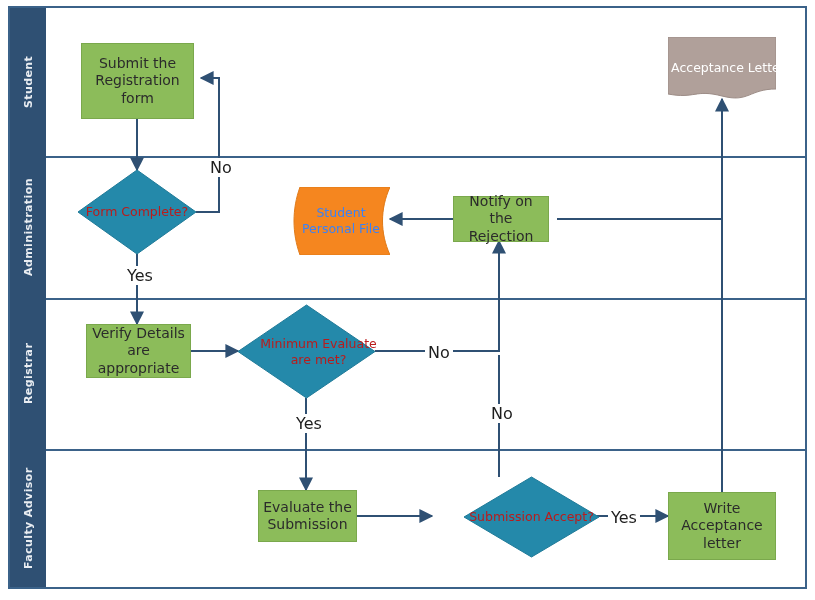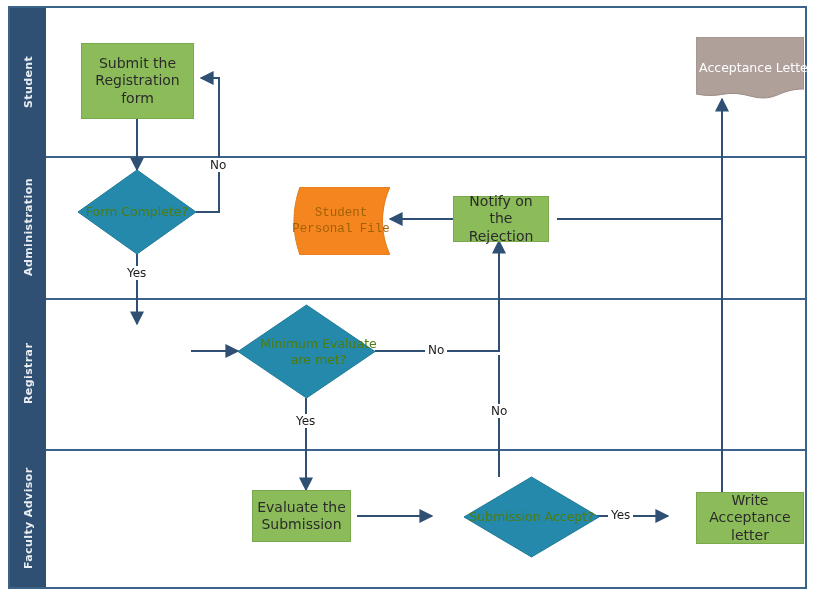--- a/index.html
+++ b/index.html
@@ -89,52 +89,52 @@
   .decision-text {
     position: absolute;
     left: 0;
     top: 0;
     width: 100%;
     height: 100%;
     display: flex;
     align-items: center;
     justify-content: center;
     text-align: center;
-    color: #4d7c0f;
+    color: #b91c1c;
     font-size: 12.5px;
     line-height: 1.25;
     pointer-events: none;
   }
   .doc-wrap { position: absolute; }
   .doc-wrap svg { position: absolute; left: 0; top: 0; }
   .doc-text {
     position: absolute;
     left: 0; top: 0;
     width: 100%; height: 100%;
     display: flex;
     align-items: center;
     justify-content: center;
     text-align: center;
     font-size: 12.5px;
     line-height: 1.3;
     pointer-events: none;
   }
-  .doc-text.dark { color: #a16207; font-family: Liberation Mono, monospace; }
+  .doc-text.dark { color: #3b82f6; }
   .doc-text.light { color: #ffffff; }
 
   
   #connectors {
     position: absolute;
     left: 0; top: 0;
     width: 815px; height: 600px;
     pointer-events: none;
   }
   .edge-label {
     position: absolute;
-    font-size: 12px;
+    font-size: 16px;
     color: #1d1d1d;
     background: #ffffff;
     padding: 0 3px;
     white-space: nowrap;
   }
 </style>
 </head>
 <body>
 
 <div id="stage">
@@ -181,21 +181,21 @@
       <path d="M 722 492 L 722 99" marker-end="url(#arrow)"></path>
 
       <path d="M 722 219 L 557 219"></path>
 
       <path d="M 453 219 L 390 219" marker-end="url(#arrow)"></path>
     </g>
   </svg>
 
   <div class="node proc" style="left:81px;top:43px;width:113px;height:76px;">Submit the Registration form</div>
 
-  <div class="doc-wrap" style="left:696px;top:37px;width:120px;height:63px;">
+  <div class="doc-wrap" style="left:668px;top:37px;width:120px;height:63px;">
     <svg width="108" height="63" viewBox="0 0 108 63">
       <path d="M 0 0 L 108 0 L 108 52
                C 81 52, 81 66, 54 59
                C 27 52, 27 62, 0 57 Z" fill="#b0a09a" stroke="#9c8c86" stroke-width="1"></path>
     </svg>
     <div class="doc-text light" style="padding-bottom:10px;">Acceptance Letter</div>
   </div>
 
   <div class="decision-wrap" style="left:78px;top:170px;width:118px;height:84px;">
     <svg width="118" height="84" viewBox="0 0 118 84">
@@ -209,38 +209,39 @@
       <path d="M 8 0 L 98 0
                C 88 22, 88 46, 98 68
                L 8 68
                C 0 46, 0 22, 8 0 Z" fill="#f5861f" stroke="#e07a18" stroke-width="1"></path>
     </svg>
     <div class="doc-text dark">Student Personal File</div>
   </div>
 
   <div class="node proc" style="left:453px;top:196px;width:96px;height:46px;">Notify on the Rejection</div>
 
+  <div class="node proc" style="left:86px;top:324px;width:105px;height:54px;">Verify Details are appropriate</div>
 
   <div class="decision-wrap" style="left:238px;top:305px;width:137px;height:93px;">
     <svg width="137" height="93" viewBox="0 0 137 93">
       <polygon points="68.5,0 137,46.5 68.5,93 0,46.5" fill="#2489aa" stroke="#1f7a98" stroke-width="1"></polygon>
     </svg>
     <div class="decision-text" style="padding:0 12px;">Minimum Evaluate  are met?</div>
   </div>
 
-  <div class="node proc" style="left:252px;top:490px;width:99px;height:52px;">Evaluate the Submission</div>
+  <div class="node proc" style="left:258px;top:490px;width:99px;height:52px;">Evaluate the Submission</div>
 
   <div class="decision-wrap" style="left:432px;top:477px;width:135px;height:80px;margin-left:32px;">
     <svg width="135" height="80" viewBox="0 0 135 80">
       <polygon points="67.5,0 135,40 67.5,80 0,40" fill="#2489aa" stroke="#1f7a98" stroke-width="1"></polygon>
     </svg>
     <div class="decision-text">Submission Accept?</div>
   </div>
 
-  <div class="node proc" style="left:696px;top:492px;width:108px;height:52px;">Write Acceptance letter</div>
+  <div class="node proc" style="left:668px;top:492px;width:108px;height:68px;">Write Acceptance letter</div>
 
   <div class="edge-label" style="left:207px;top:158px;">No</div>
 
   <div class="edge-label" style="left:124px;top:266px;">Yes</div>
 
   <div class="edge-label" style="left:425px;top:343px;">No</div>
 
   <div class="edge-label" style="left:293px;top:414px;">Yes</div>
 
   <div class="edge-label" style="left:488px;top:404px;">No</div>

